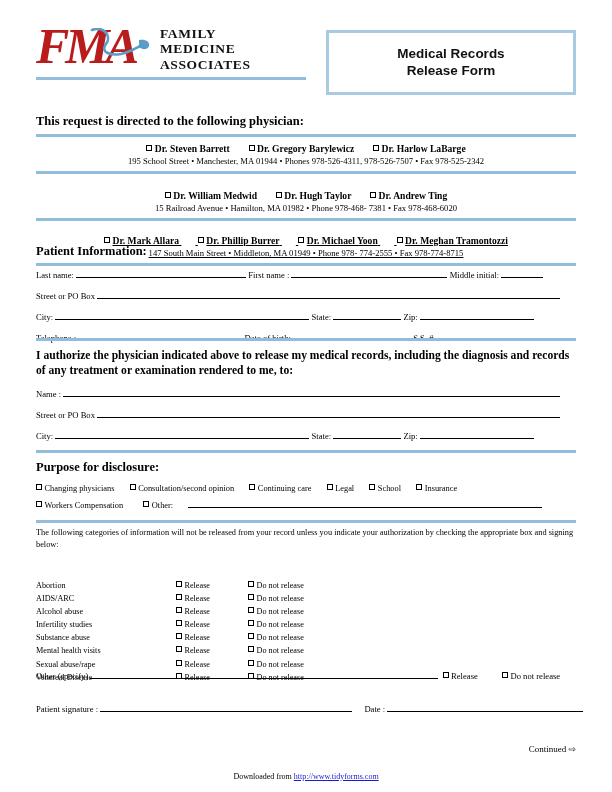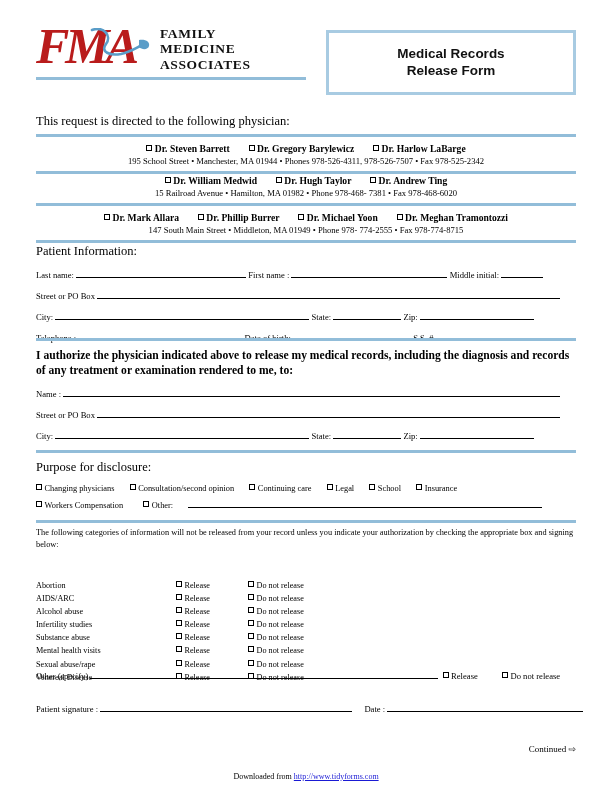--- a/index.html
+++ b/index.html
@@ -92,21 +92,21 @@
   }
 
   
   .hrule {
     height: 3px;
     background: #92bdd9;
     width: 100%;
   }
   .section-head {
     font-family: "Liberation Serif", serif;
-    font-weight: normal;
+    font-weight: bold;
     font-size: 12.5px;
     color: #000;
     margin: 0;
   }
   .doc-row {
     text-align: center;
     font-family: "Liberation Serif", serif;
     font-weight: bold;
     font-size: 9.6px;
     line-height: 13px;
@@ -230,33 +230,33 @@
         <span><span class="cb"></span><span>Dr. Steven Barrett</span></span>
         <span class="gap"></span>
         <span><span class="cb"></span><span>Dr. Gregory Barylewicz</span></span>
         <span class="gap"></span>
         <span><span class="cb"></span><span>Dr. Harlow LaBarge</span></span>
       </div>
       <div class="addr-row">195 School Street  •   Manchester, MA 01944 • Phones 978-526-4311, 978-526-7507 • Fax 978-525-2342</div>
     </div>
     <div class="hrule" style="margin-top:4px;"></div>
 
-    <div style="padding-top:0;">
+    <div style="padding-top:15px;">
       <div class="doc-row">
         <span><span class="cb"></span><span>Dr. William Medwid</span></span>
         <span class="gap"></span>
         <span><span class="cb"></span><span>Dr. Hugh Taylor</span></span>
         <span class="gap"></span>
         <span><span class="cb"></span><span>Dr. Andrew Ting</span></span>
       </div>
       <div class="addr-row">15 Railroad Avenue • Hamilton, MA 01982 • Phone 978-468- 7381 • Fax 978-468-6020</div>
     </div>
     <div class="hrule" style="margin-top:4px;"></div>
 
-    <div style="padding-top:5px;">
+    <div style="padding-top:13px;text-decoration:underline;">
       <div class="doc-row">
         <span><span class="cb"></span><span>Dr. Mark Allara</span></span>
         <span class="gap"></span>
         <span><span class="cb"></span><span>Dr. Phillip Burrer</span></span>
         <span class="gap"></span>
         <span><span class="cb"></span><span>Dr. Michael Yoon</span></span>
         <span class="gap"></span>
         <span><span class="cb"></span><span>Dr. Meghan Tramontozzi</span></span>
       </div>
       <div class="addr-row">147 South Main Street • Middleton, MA 01949 • Phone 978- 774-2555 • Fax 978-774-8715</div>

